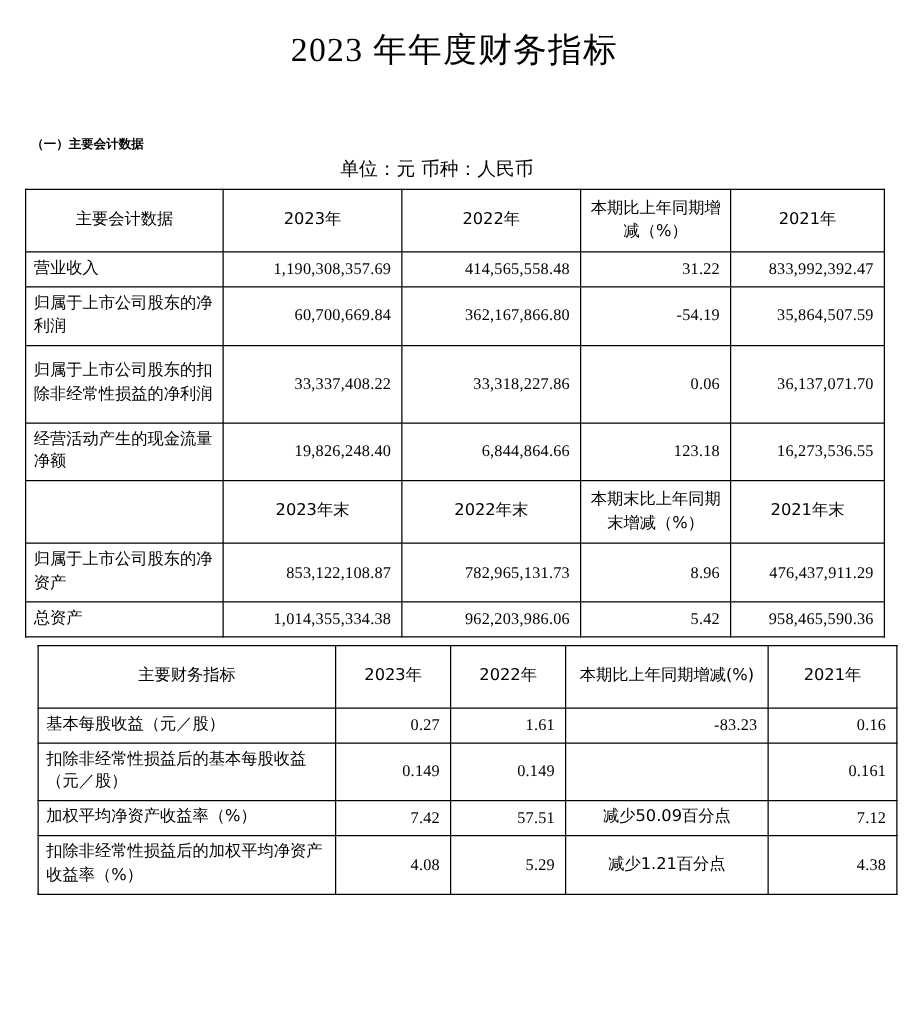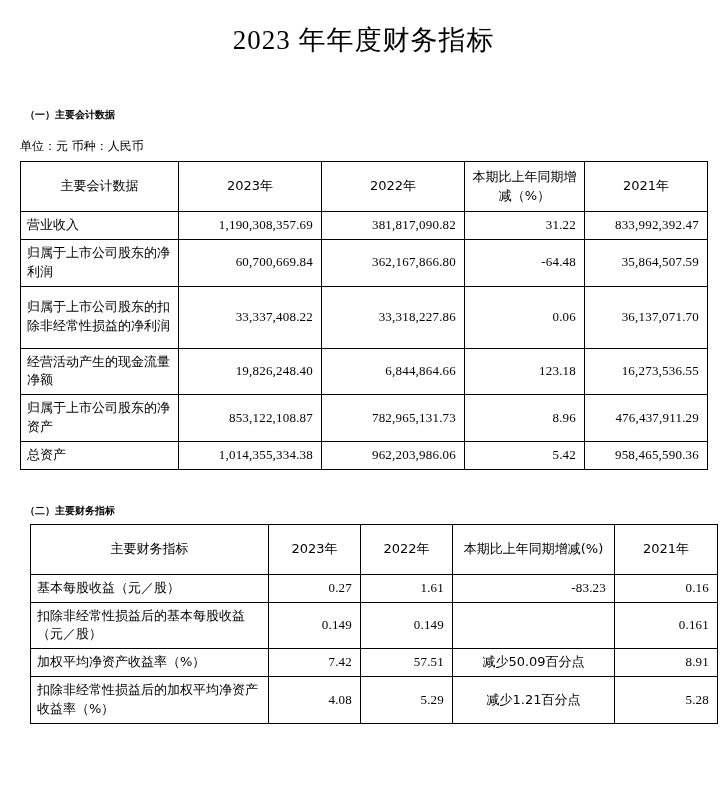--- a/index.html
+++ b/index.html
@@ -32,23 +32,23 @@
     font-family: "Liberation Serif", "DejaVu Serif", serif;
   }
   .section-head {
     font-size: 10px;
     font-weight: bold;
     margin-top: 50px;
     margin-left: 5px;
     font-family: "DejaVu Sans", "Liberation Sans", sans-serif;
   }
   .unit-line {
-    text-align: left;
-    font-size: 12px;
-    margin-top: 16px;
+    text-align: center;
+    font-size: 15px;
+    margin-top: 4px;
     margin-right: 28px;
     font-family: "DejaVu Sans", "Liberation Sans", sans-serif;
   }
   table.fin {
     border-collapse: collapse;
     width: 687px;
     margin-top: 6px;
     table-layout: fixed;
     font-family: "DejaVu Sans", "Liberation Sans", sans-serif;
   }
@@ -124,63 +124,69 @@
       <tr class="hdr">
         <td class="c-head">主要会计数据</td>
         <td class="c-head">2023年</td>
         <td class="c-head">2022年</td>
         <td class="c-head">本期比上年同期增减（%）</td>
         <td class="c-head">2021年</td>
       </tr>
       <tr class="smallrow">
         <td class="c-label">营业收入</td>
         <td class="c-num">1,190,308,357.69</td>
-        <td class="c-num">381,817,090.82</td>
+        <td class="c-num">414,565,558.48</td>
         <td class="c-num">31.22</td>
         <td class="c-num">833,992,392.47</td>
       </tr>
       <tr class="tall">
         <td class="c-label">归属于上市公司股东的净利润</td>
         <td class="c-num">60,700,669.84</td>
         <td class="c-num">362,167,866.80</td>
-        <td class="c-num">-64.48</td>
+        <td class="c-num">-54.19</td>
         <td class="c-num">35,864,507.59</td>
       </tr>
       <tr class="tall2">
         <td class="c-label">归属于上市公司股东的扣除非经常性损益的净利润</td>
         <td class="c-num">33,337,408.22</td>
         <td class="c-num">33,318,227.86</td>
         <td class="c-num">0.06</td>
         <td class="c-num">36,137,071.70</td>
       </tr>
       <tr class="midrow">
         <td class="c-label">经营活动产生的现金流量净额</td>
         <td class="c-num">19,826,248.40</td>
         <td class="c-num">6,844,864.66</td>
         <td class="c-num">123.18</td>
         <td class="c-num">16,273,536.55</td>
       </tr>
+      <tr class="hdr">
+        <td class="c-head"></td>
+        <td class="c-head">2023年末</td>
+        <td class="c-head">2022年末</td>
+        <td class="c-head">本期末比上年同期末增减（%）</td>
+        <td class="c-head">2021年末</td>
+      </tr>
       <tr class="midrow">
         <td class="c-label">归属于上市公司股东的净资产</td>
         <td class="c-num">853,122,108.87</td>
         <td class="c-num">782,965,131.73</td>
         <td class="c-num">8.96</td>
         <td class="c-num">476,437,911.29</td>
       </tr>
       <tr class="smallrow">
         <td class="c-label">总资产</td>
         <td class="c-num">1,014,355,334.38</td>
         <td class="c-num">962,203,986.06</td>
         <td class="c-num">5.42</td>
         <td class="c-num">958,465,590.36</td>
       </tr>
     </tbody>
   </table>
 
-  <div class="section-head section2">（二）主要财务指标</div>
 
   <div class="t2wrap">
   <table class="fin t2">
     <colgroup>
           <col class="c1">
           <col class="c2">
           <col class="c3">
           <col class="c4">
           <col class="c5">
         </colgroup>
@@ -204,26 +210,26 @@
         <td class="c-num">0.149</td>
         <td class="c-num">0.149</td>
         <td class="c-num"></td>
         <td class="c-num">0.161</td>
       </tr>
       <tr class="smallrow">
         <td class="c-label">加权平均净资产收益率（%）</td>
         <td class="c-num">7.42</td>
         <td class="c-num">57.51</td>
         <td class="c-center">减少50.09百分点</td>
-        <td class="c-num">8.91</td>
+        <td class="c-num">7.12</td>
       </tr>
       <tr class="midrow">
         <td class="c-label">扣除非经常性损益后的加权平均净资产收益率（%）</td>
         <td class="c-num">4.08</td>
         <td class="c-num">5.29</td>
         <td class="c-center">减少1.21百分点</td>
-        <td class="c-num">5.28</td>
+        <td class="c-num">4.38</td>
       </tr>
     </tbody>
   </table>
   </div>
 
 </div>
 
 </body></html>

